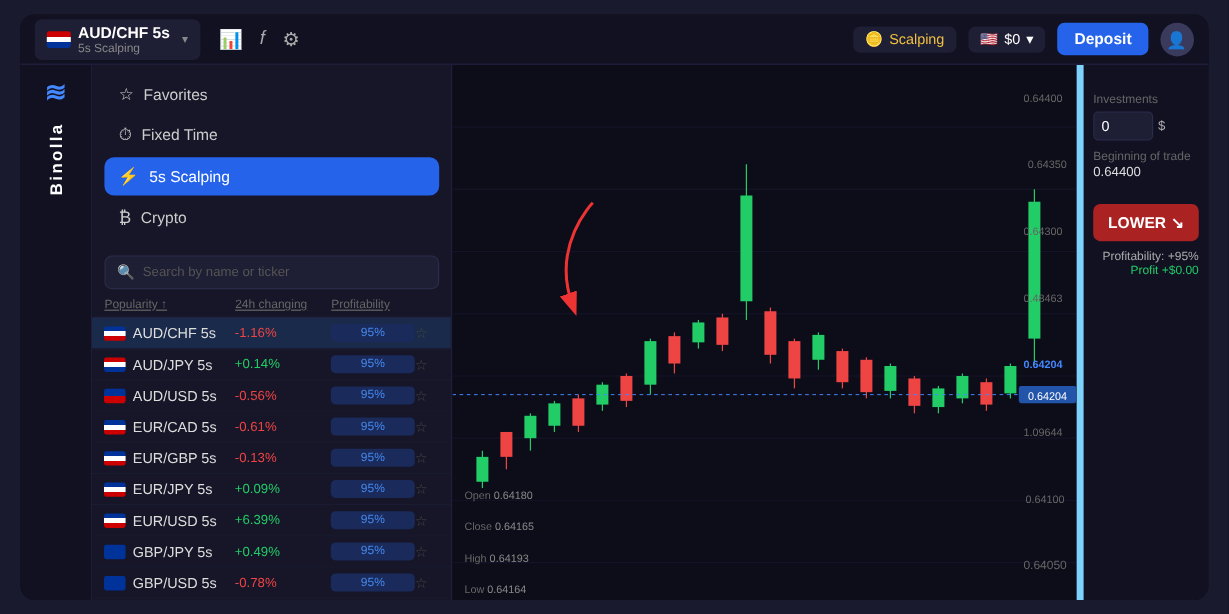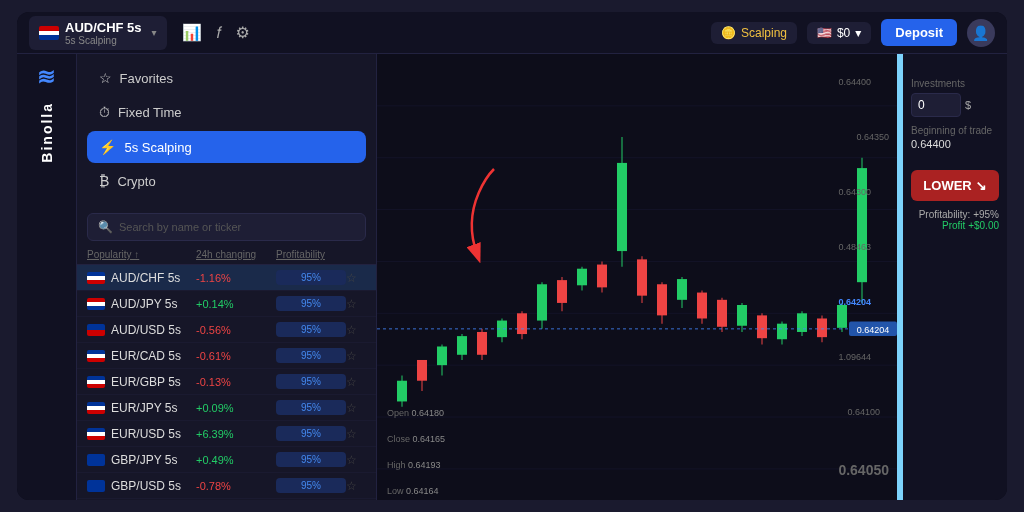--- a/index.html
+++ b/index.html
@@ -590,21 +590,21 @@
 
       
       <div style="position:absolute;right:8px;top:0;bottom:0;display:flex;flex-direction:column;justify-content:space-around;pointer-events:none;">
         <span style="color:#666;font-size:9px;">0.64400</span>
         <span style="color:#666;font-size:9px;text-align:right;">0.64350</span>
         <span style="color:#666;font-size:9px;">0.64300</span>
         <span style="color:#666;font-size:9px;">0.48463</span>
         <span style="color:#4488ff;font-size:9px;font-weight:600;">0.64204</span>
         <span style="color:#666;font-size:9px;">1.09644</span>
         <span style="color:#666;font-size:9px;text-align:center;">0.64100</span>
-        <span style="color:#666;font-size:14px;font-weight:bold;">0.64050</span>
+        <span style="color:#666;font-size:10px;">0.64050</span>
       </div>
 
       
       <div class="bottom-stats">
         <div class="stat-line">
           <span class="stat-label">Open </span>
           <span>0.64180</span>
         </div>
         <div class="stat-line">
           <span class="stat-label">Close </span>

